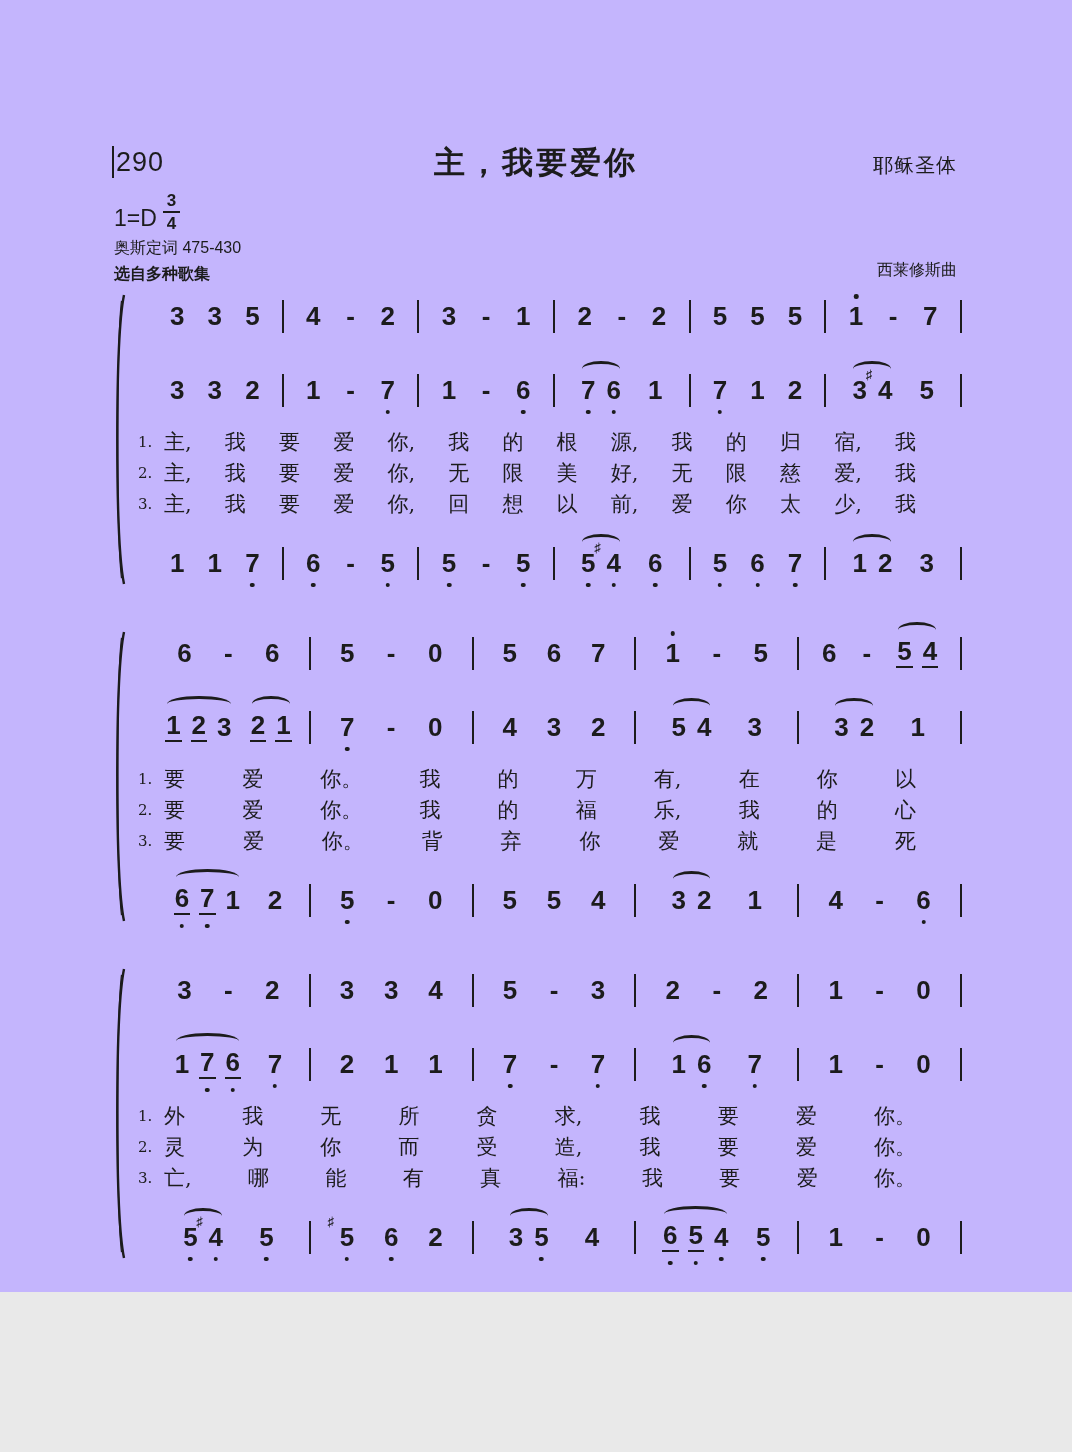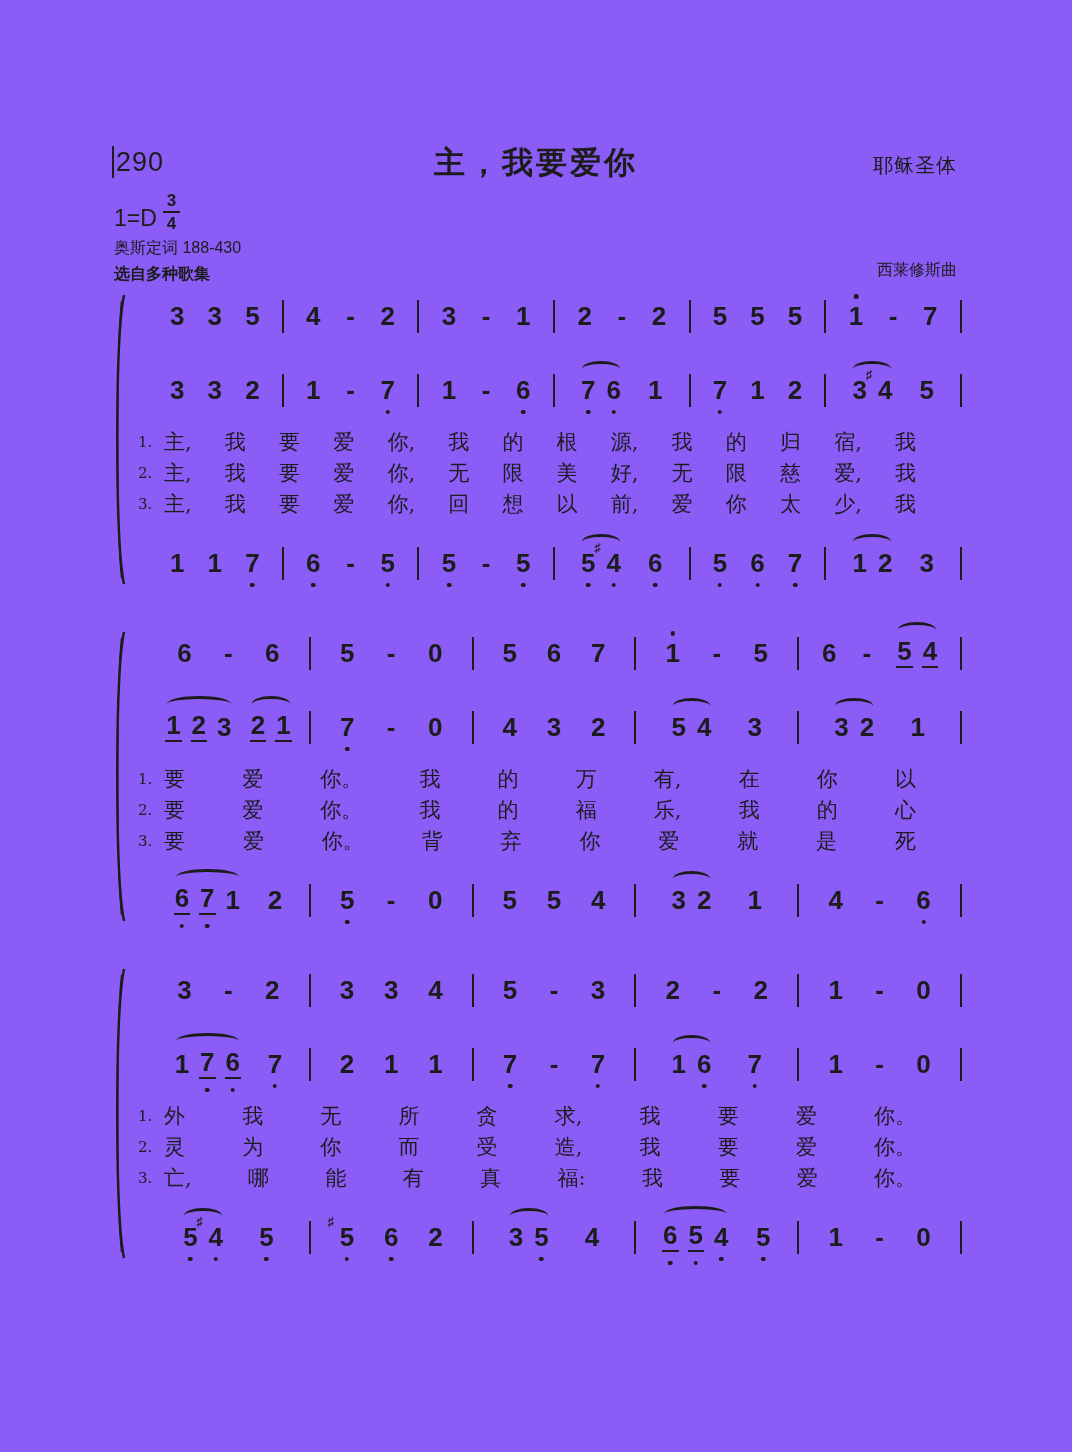--- a/index.html
+++ b/index.html
@@ -1,20 +1,20 @@
 <!DOCTYPE html>
 <html><head>
 <meta charset="utf-8">
 <style>
   html,body{margin:0;padding:0;background:#e9e9e9;}
   .page{
     position:relative;
-    width:1072px;height:1452px;
+    width:1072px;height:1292px;
     margin:0 auto;
-    background:#8b5cf6;
+    background:#c4b5fd;
     color:#1c1c1c;
     font-family:"Liberation Sans",sans-serif;
     overflow:hidden;
   }
   
   .hdr{position:absolute;left:0;top:0;width:100%;}
   .hymn-no{
     position:absolute;left:112px;top:146px;
     font-size:27px;font-weight:500;letter-spacing:1px;
     display:flex;align-items:center;
@@ -88,21 +88,21 @@
     </div>
     <div class="title">主，我要爱你</div>
     <div class="category">耶稣圣体</div>
     <div class="keysig">
       <span>1=D</span>
       <span class="frac">
         <span class="top">3</span>
         <span class="bot">4</span>
       </span>
     </div>
-    <div class="lyricist">奥斯定词 188-430</div>
+    <div class="lyricist">奥斯定词 475-430</div>
     <div class="source">选自多种歌集</div>
     <div class="composer">西莱修斯曲</div>
   </div>
 
   <div id="score">
       <div class="system">
         <div class="brace">
           <svg viewBox="0 0 16 100" preserveAspectRatio="none" xmlns="http://www.w3.org/2000/svg">
             <path d="M14 1 C 5 16 5 84 14 99" fill="none" stroke="#1c1c1c" stroke-width="2.4" vector-effect="non-scaling-stroke"></path>
             <path d="M11.5 3 C 6.5 17 6.5 83 11.5 97" fill="none" stroke="#1c1c1c" stroke-width="1.2" vector-effect="non-scaling-stroke"></path>

